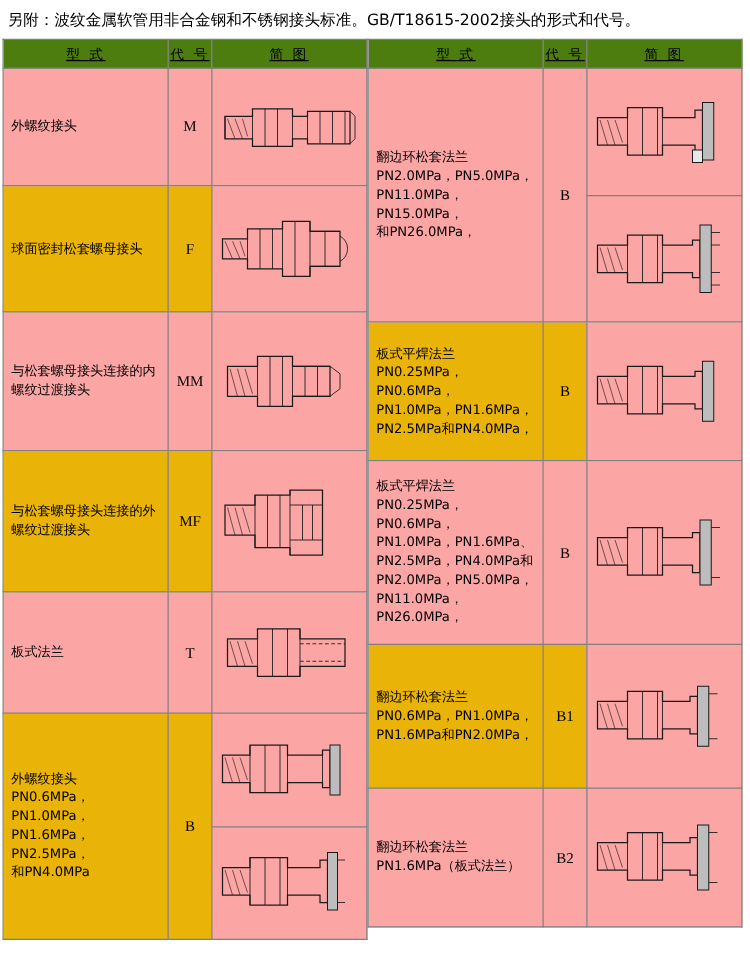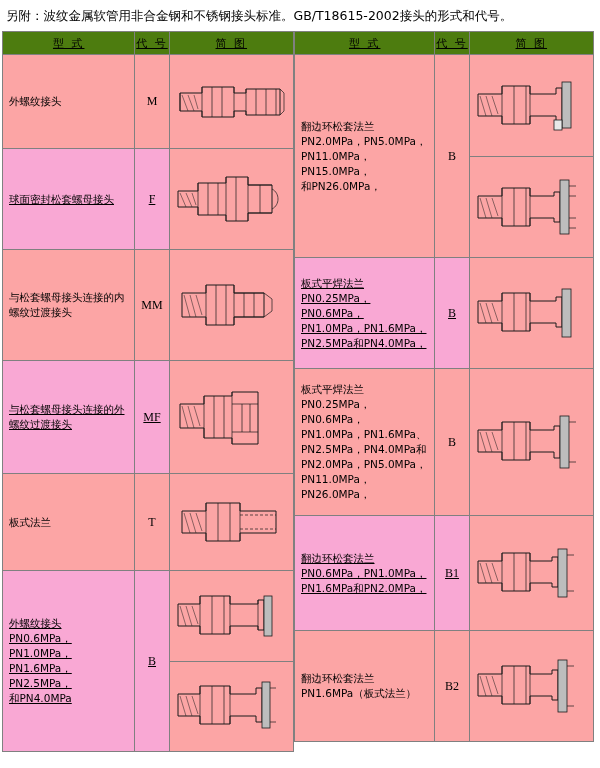--- a/index.html
+++ b/index.html
@@ -69,21 +69,21 @@
   td.type.center-v { vertical-align: middle; }
   td.code {
     text-align: center;
     font-size: 12px;
     font-family: "Liberation Serif", serif;
   }
   td.fig {
     text-align: center;
     padding: 2px 0;
   }
-  .hl { background: #f9a8d4; text-decoration: underline; }
+  .hl { background: #eab308; }
   .white { background: #fca5a5; }
 
   svg { display: block; margin: 0 auto; }
   .ln  { fill: none; stroke: #1a1a1a; stroke-width: 1; }
   .ln2 { fill: none; stroke: #1a1a1a; stroke-width: 0.7; }
   .hatch { fill: none; stroke: #1a1a1a; stroke-width: 0.5; }
   .dash { fill: none; stroke: #1a1a1a; stroke-width: 0.7; stroke-dasharray: 3 2; }
   .fillg { fill: #e8e8e8; stroke: #1a1a1a; stroke-width: 0.8; }
   .filld { fill: #bdbdbd; stroke: #1a1a1a; stroke-width: 0.8; }
 </style>

